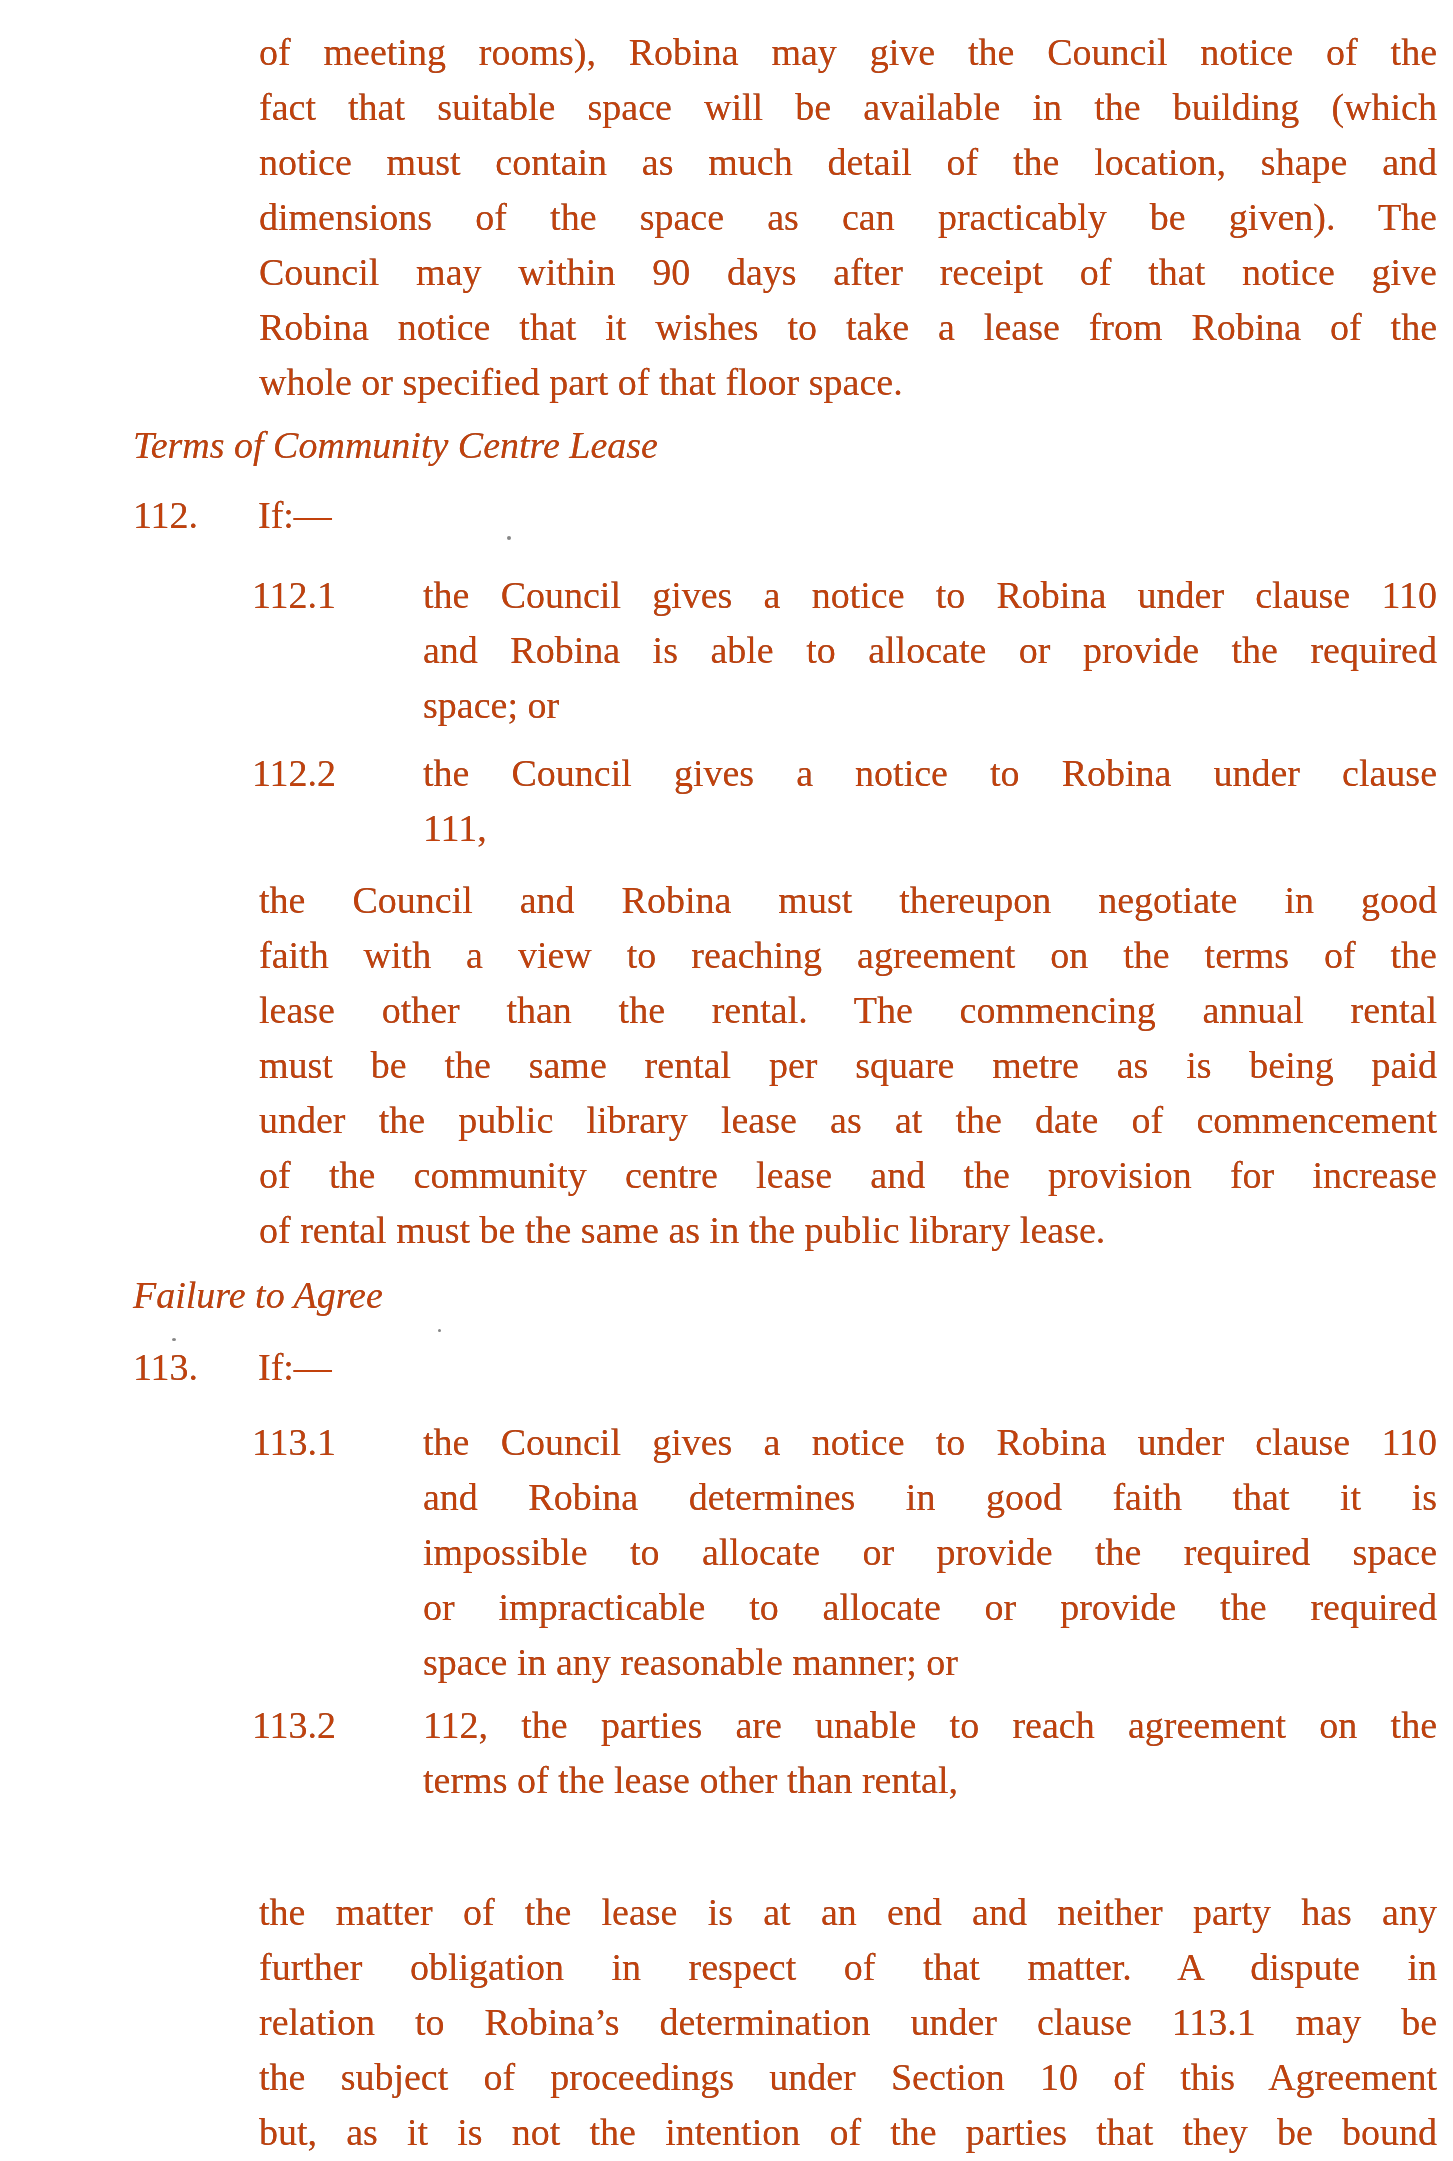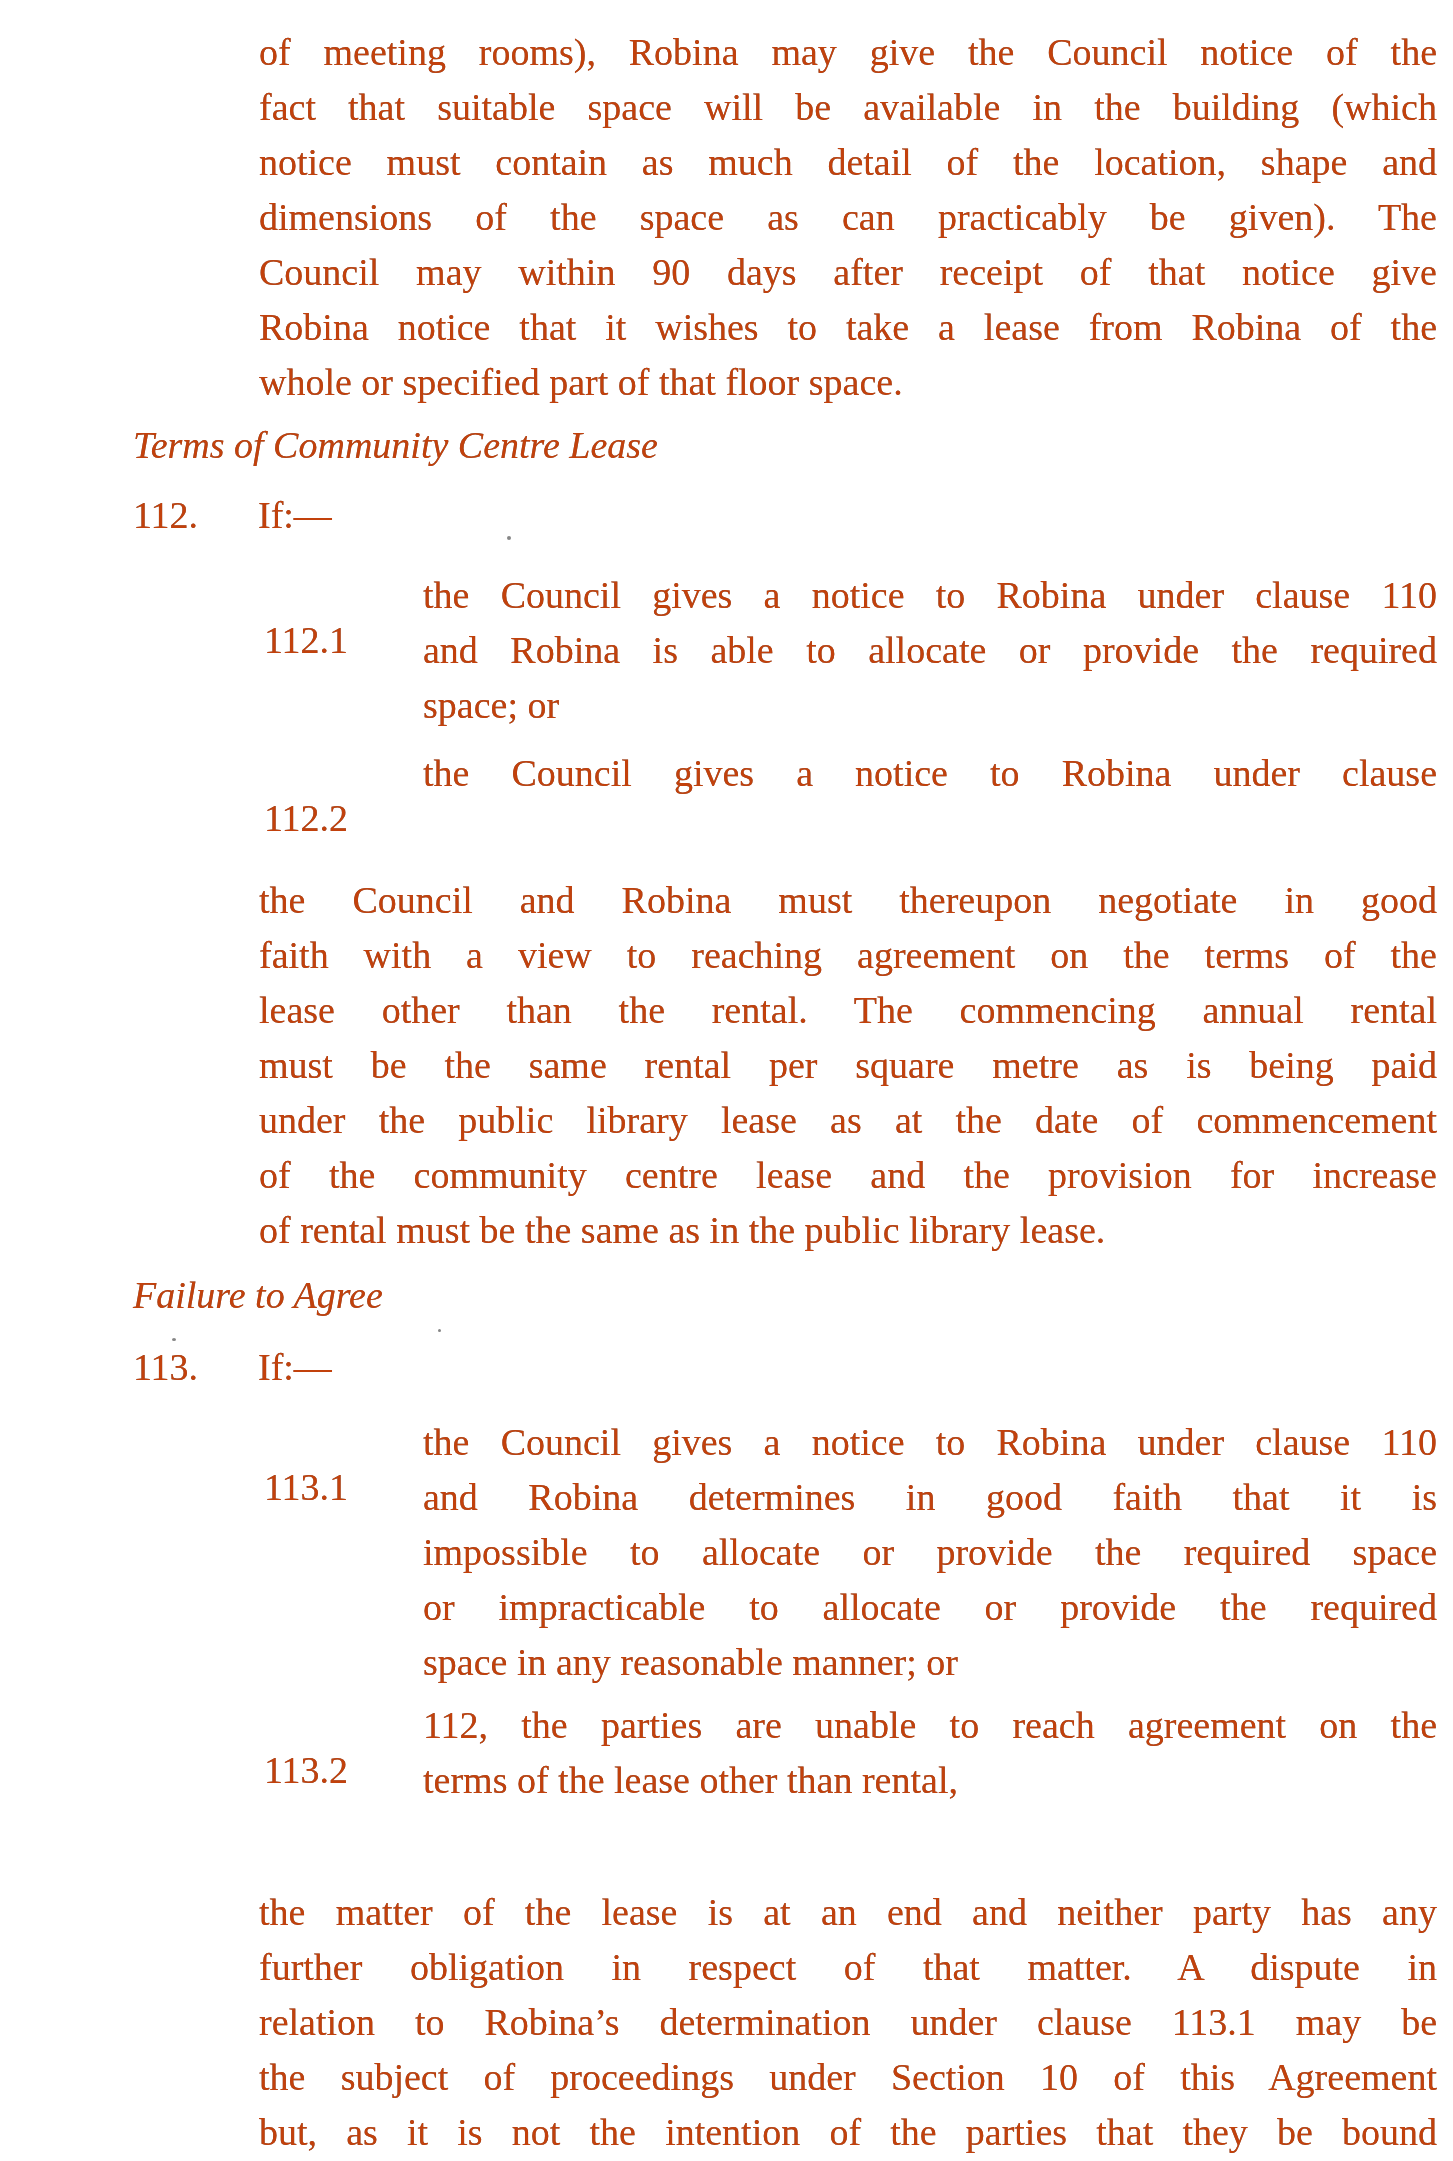--- a/index.html
+++ b/index.html
@@ -13,21 +13,21 @@
     font-size: 38px;
     line-height: 55px;
     color: #c2410c;
     text-shadow: 0 0 0.6px rgba(0,0,0,0.55);
   }
   .block { position: absolute; }
   .line { text-align: justify; text-align-last: justify; text-justify: inter-word; }
   .line.last-left { text-align-last: left; }
   .heading { font-style: italic; left: 133px; }
   .clause-num { position: absolute; left: 133px; top: 0; white-space: nowrap; }
-  .sub-num { position: absolute; left: 264px; top: 0; white-space: nowrap; margin-top: 45px; }
+  .sub-num { position: absolute; left: 252px; top: 0; white-space: nowrap; }
   .clause-text { position: absolute; left: 258px; top: 0; white-space: nowrap; }
   .para-body { left: 259px; width: 1178px; }
   .sub-body { left: 423px; width: 1014px; }
   .row { left: 0; width: 1453px; height: 55px; padding-left: 12px; }
   
   #b0  { top: 25px; }
   #b1  { top: 418px; }
   #b2  { top: 488px; }
   #b3  { top: 568px; }
   #b4  { top: 746px; }
@@ -70,20 +70,21 @@
       <div class="line">the Council gives a notice to Robina under clause 110</div>
       <div class="line">and Robina is able to allocate or provide the required</div>
       <div class="line last-left">space; or</div>
     </div>
   </div>
 
   <div id="b4" class="block row">
     <span class="sub-num">112.2</span>
     <div class="block sub-body" style="top:0">
       <div class="line">the Council gives a notice to Robina under clause</div>
+      <div class="line last-left">111,</div>
     </div>
   </div>
 
   <div id="b5" class="block para-body">
     <div class="line">the Council and Robina must thereupon negotiate in good</div>
     <div class="line">faith with a view to reaching agreement on the terms of the</div>
     <div class="line">lease other than the rental. The commencing annual rental</div>
     <div class="line">must be the same rental per square metre as is being paid</div>
     <div class="line">under the public library lease as at the date of commencement</div>
     <div class="line">of the community centre lease and the provision for increase</div>

